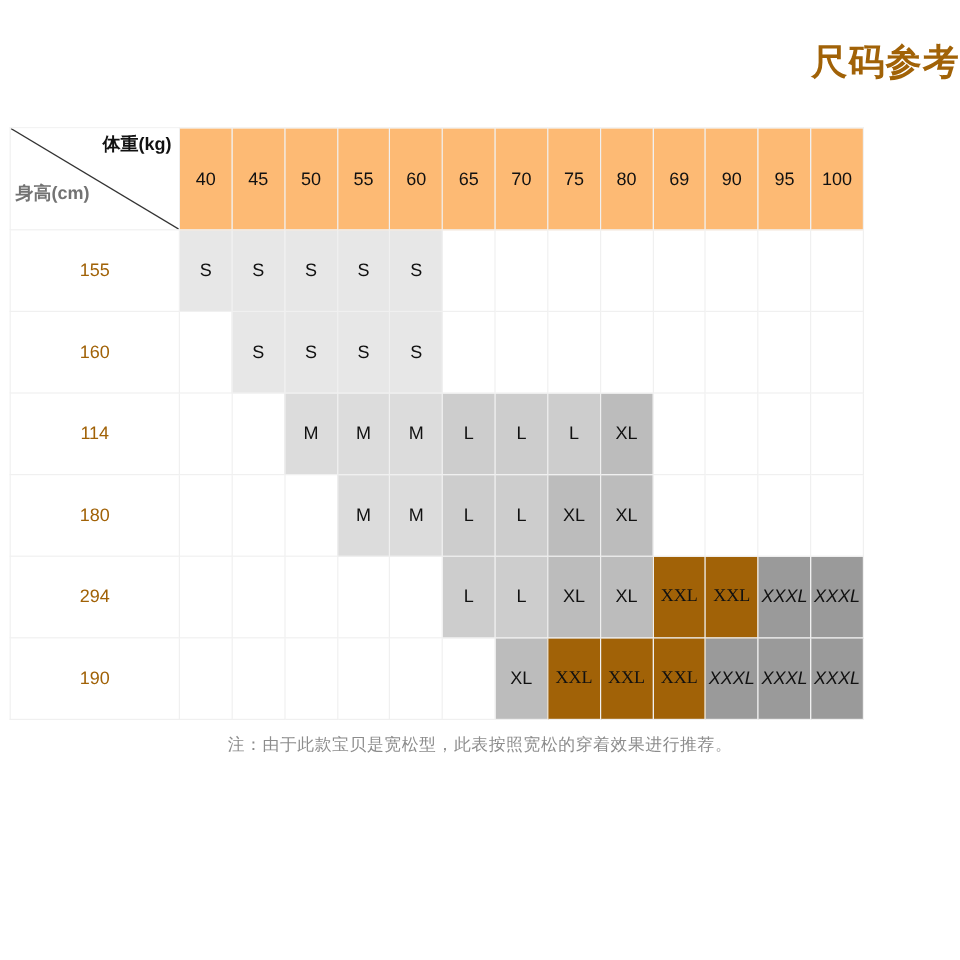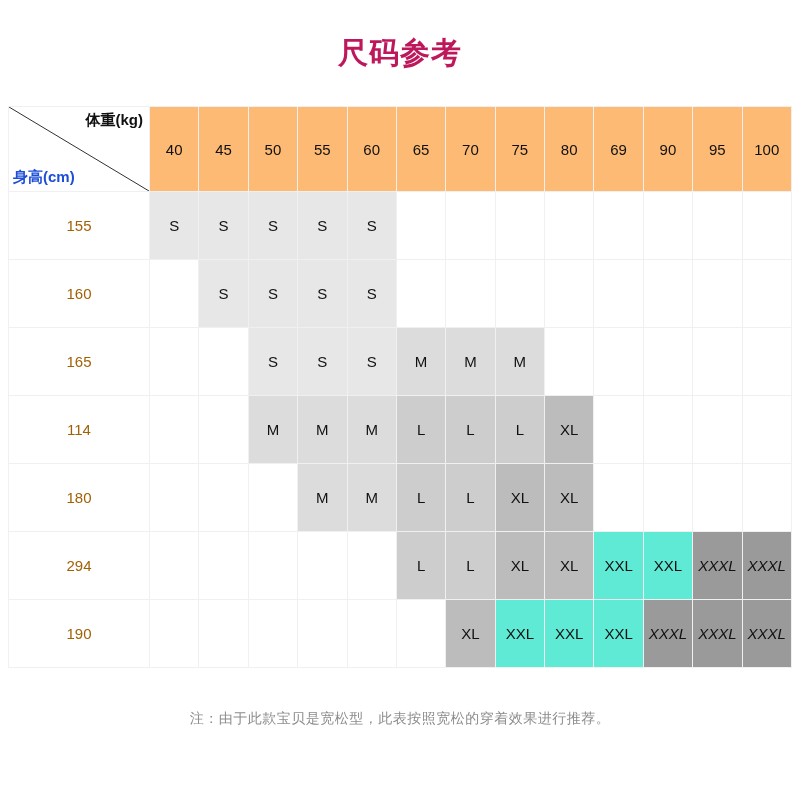--- a/index.html
+++ b/index.html
@@ -14,36 +14,36 @@
     color: #000000;
     overflow: hidden;
   }
   .page {
     position: relative;
     width: 800px;
     height: 800px;
     box-sizing: border-box;
   }
   .title {
-    text-align: center;
+    text-align: right;
     font-size: 30px;
     font-weight: bold;
     letter-spacing: 1px;
-    color: #be185d;
+    color: #a16207;
     padding-top: 38px;
     line-height: 1;
   }
 
   
   .table-wrap {
     margin-top: 38px;
     padding: 0 8px;
   }
   table.size-table {
-    width: 784px;
+    width: 712px;
     border-collapse: collapse;
     table-layout: fixed;
   }
   table.size-table td,
   table.size-table th {
     border: 1px solid #f0f0f0;
     padding: 0;
     margin: 0;
     text-align: center;
     vertical-align: middle;
@@ -73,24 +73,24 @@
     right: 6px;
     top: 4px;
     font-size: 15px;
     font-weight: bold;
     color: #111111;
     white-space: nowrap;
   }
   td.corner .lbl-height {
     position: absolute;
     left: 4px;
-    bottom: 4px;
-    font-size: 15px;
-    font-weight: bold;
-    color: #1d4ed8;
+    bottom: 20px;
+    font-size: 15px;
+    font-weight: bold;
+    color: #737373;
     white-space: nowrap;
     margin-top: 12px;
   }
 
   
   th.colhead {
     background: #fdba74;
     height: 84px;
     font-size: 15px;
     font-weight: bold;
@@ -119,25 +119,25 @@
     height: 67px;
     font-size: 15px;
     color: #111111;
     border: none;
   }
   td.cell.empty { background: #ffffff; }
   td.cell.s     { background: #e7e7e7; }
   td.cell.m     { background: #dcdcdc; }
   td.cell.l     { background: #cdcdcd; }
   td.cell.xl    { background: #bcbcbc; text-align: center; }
-  td.cell.xxl   { background: #5eead4; }
+  td.cell.xxl   { background: #a16207; font-family: Liberation Serif, serif; }
   td.cell.xxxl  { background: #9a9a9a; font-style: italic; }
 
   .footnote {
-    margin-top: 42px;
+    margin-top: 12px;
     text-align: center;
     font-size: 14px;
     color: #8c8c8c;
     letter-spacing: 0.5px;
   }
 </style>
 </head>
 <body>
 
 <div class="page">
@@ -199,36 +199,20 @@
             <td class="cell empty"></td>
             <td class="cell empty"></td>
             <td class="cell empty"></td>
             <td class="cell empty"></td>
             <td class="cell empty"></td>
             <td class="cell empty"></td>
             <td class="cell empty"></td>
             <td class="cell empty"></td>
           </tr>
           <tr>
-            <td class="rowhead">165</td>
-            <td class="cell empty"></td>
-            <td class="cell empty"></td>
-            <td class="cell s">S</td>
-            <td class="cell s">S</td>
-            <td class="cell s">S</td>
-            <td class="cell m">M</td>
-            <td class="cell m">M</td>
-            <td class="cell m">M</td>
-            <td class="cell empty"></td>
-            <td class="cell empty"></td>
-            <td class="cell empty"></td>
-            <td class="cell empty"></td>
-            <td class="cell empty"></td>
-          </tr>
-          <tr>
             <td class="rowhead">114</td>
             <td class="cell empty"></td>
             <td class="cell empty"></td>
             <td class="cell m">M</td>
             <td class="cell m">M</td>
             <td class="cell m">M</td>
             <td class="cell l">L</td>
             <td class="cell l">L</td>
             <td class="cell l">L</td>
             <td class="cell xl">XL</td>

